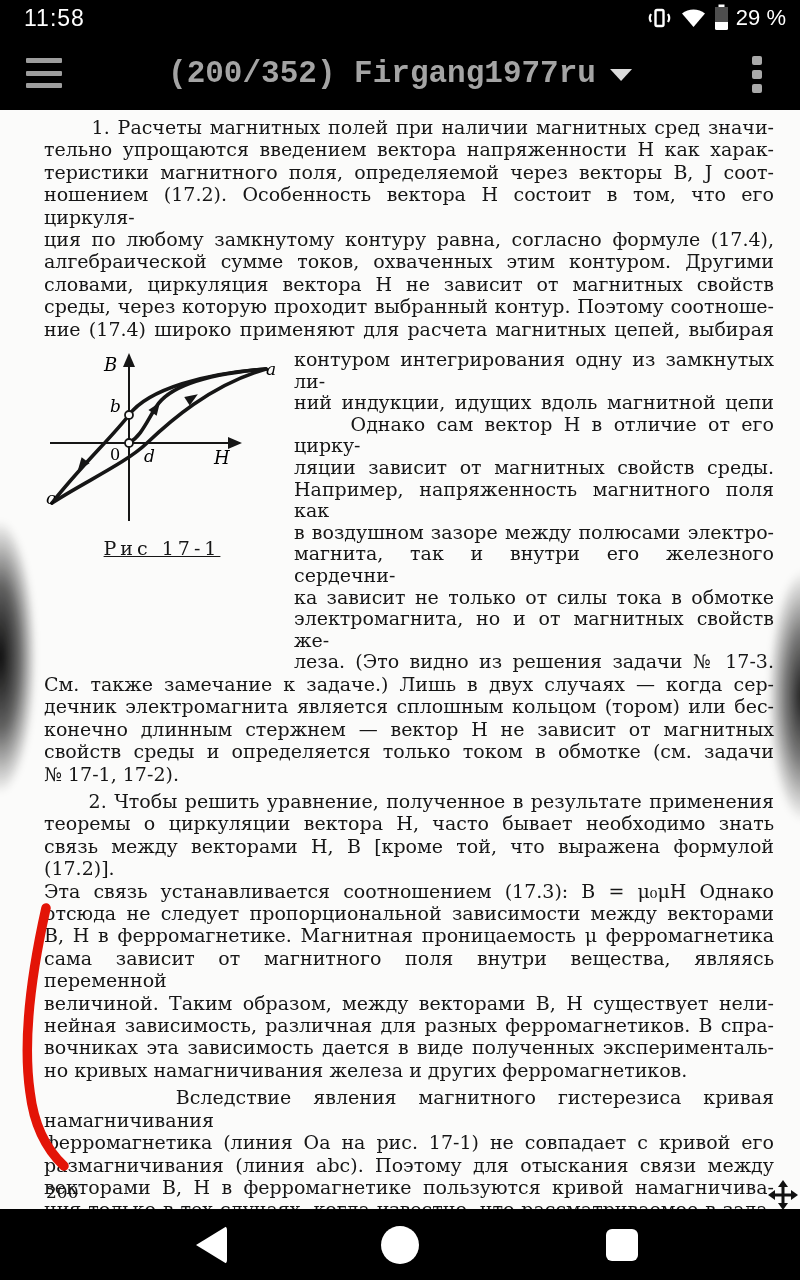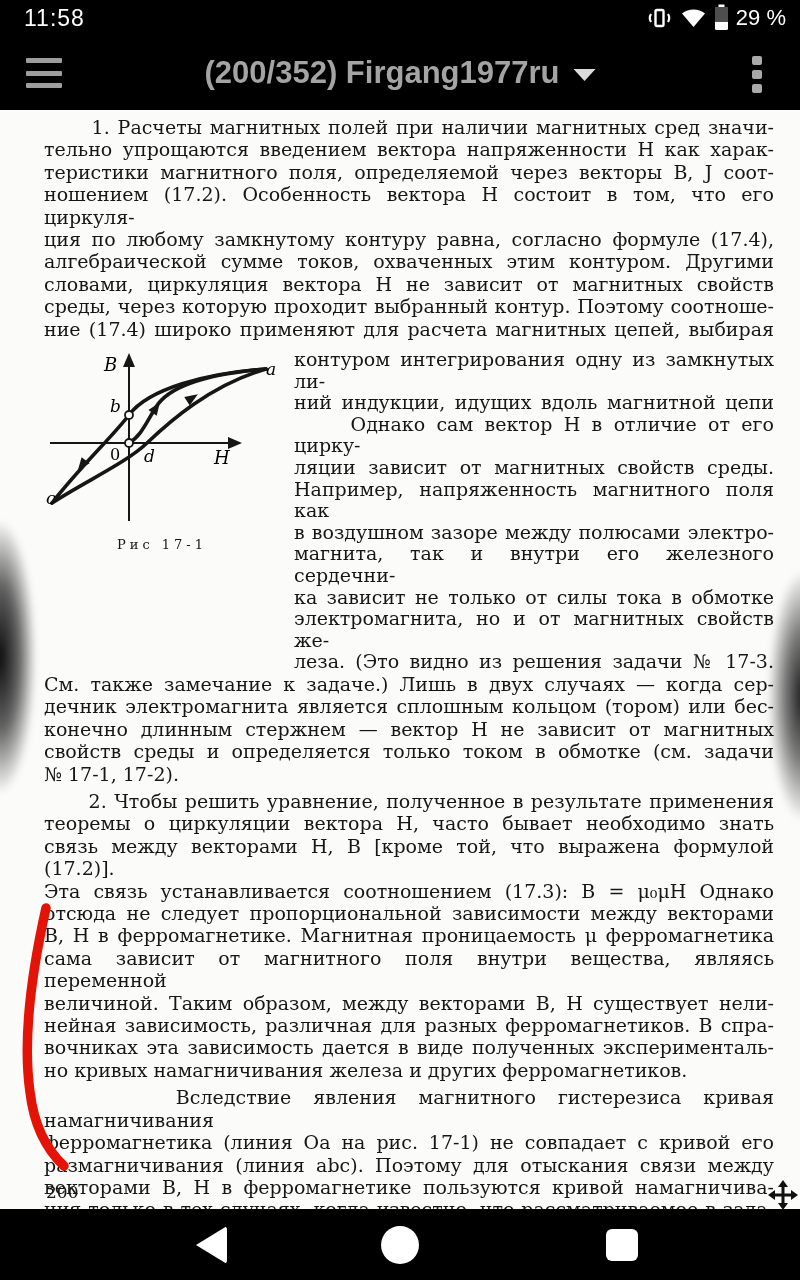--- a/index.html
+++ b/index.html
@@ -4,41 +4,41 @@
 <style>
   html,body{margin:0;padding:0;background:#000;}
   .screen{position:relative;width:800px;height:1280px;overflow:hidden;background:#a3a3a3;
           font-family:"Liberation Sans",sans-serif;}
   
   .statusbar{position:relative;height:36px;background:#000;color:#fff;}
   .clock{position:absolute;left:24px;top:5px;font-size:23px;letter-spacing:1px;}
   .sicons{position:absolute;right:14px;top:4px;display:flex;align-items:center;gap:7px;}
   .batt-pct{font-size:22px;color:#fff;}
   
-  .appbar{position:relative;height:74px;background:#000;box-shadow:0 3px 6px rgba(0,0,0,.6);}
+  .appbar{position:relative;height:74px;background:#000;box-shadow:0 3px 6px rgba(0,0,0,.6);font-family:Liberation Mono, monospace;}
   .hamburger{position:absolute;left:26px;top:22px;width:36px;height:30px;display:flex;
              flex-direction:column;justify-content:space-between;cursor:pointer;}
   .hamburger div{height:5px;background:#9d9d9d;border-radius:1px;}
   .titlegrp{position:absolute;left:50%;top:0;transform:translateX(-50%);height:74px;
             display:flex;align-items:center;gap:14px;white-space:nowrap;}
   .doctitle{color:#a4a4a4;font-weight:bold;font-size:31px;}
   .caret{width:0;height:0;border-left:11px solid transparent;border-right:11px solid transparent;
          border-top:12px solid #dcdcdc;margin-top:4px;cursor:pointer;}
   .kebab{position:absolute;right:38px;top:20px;display:flex;flex-direction:column;gap:5px;cursor:pointer;}
   .kebab div{width:10px;height:9px;background:#a9a9a9;border-radius:2px;}
   
   .content{position:relative;height:1099px;background:#fbfbfa;overflow:hidden;
            padding:6px 26px 12px 44px;box-sizing:border-box;color:#161616;}
   .para{font-family:"DejaVu Serif","Liberation Serif",serif;font-size:19px;line-height:22.4px;}
   .tline{text-align:justify;text-align-last:justify;}
   .tline.noj{text-align-last:left;}
   .figrow{display:flex;margin-top:9px;}
   .figbox{width:250px;flex:0 0 250px;padding-top:2px;}
-  .figcap{font-family:"DejaVu Serif",serif;font-size:13px;text-align:center;width:236px;
-          margin-top:6px;letter-spacing:4px;}
+  .figcap{font-family:"DejaVu Serif",serif;font-size:19px;text-align:center;width:236px;
+          margin-top:6px;letter-spacing:4px;text-decoration:underline;}
   .wrapcol{flex:1;font-size:19px;line-height:21.6px;}
   .p-gap{margin-top:5px;}
   .pagenum{position:absolute;left:46px;top:1182px;font-family:"DejaVu Serif",serif;
            font-size:17px;color:#161616;z-index:5;}
   
   .marker{position:absolute;left:16px;top:896px;z-index:6;pointer-events:none;}
   .shadL{position:absolute;left:-36px;top:520px;width:72px;height:274px;border-radius:50%;
          background:radial-gradient(closest-side,rgba(0,0,0,.96),rgba(15,15,15,.65) 52%,rgba(60,60,60,0) 100%);
          filter:blur(3px);z-index:4;pointer-events:none;}
   .shadR{position:absolute;right:-38px;top:570px;width:70px;height:252px;border-radius:50%;

